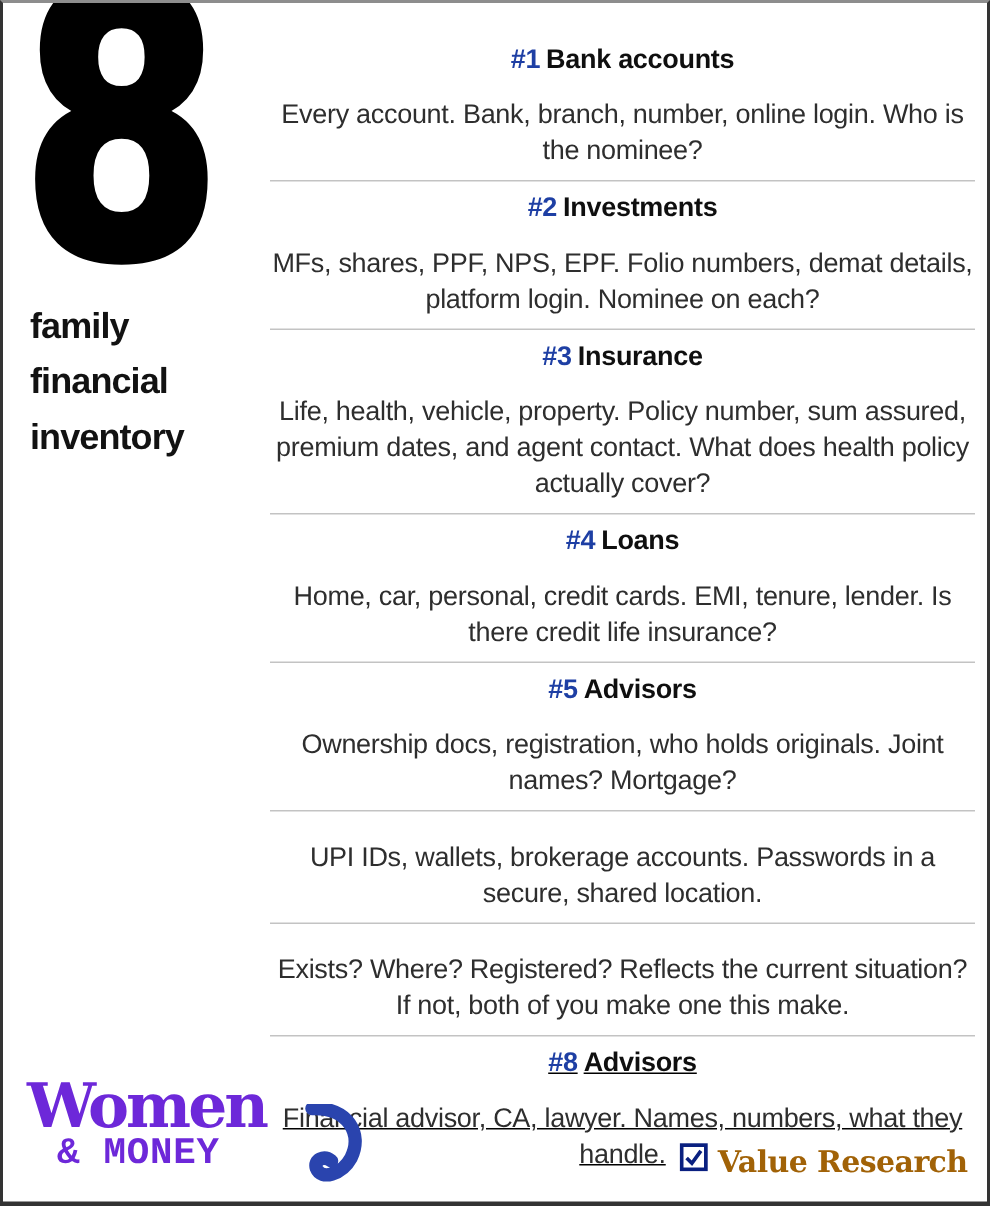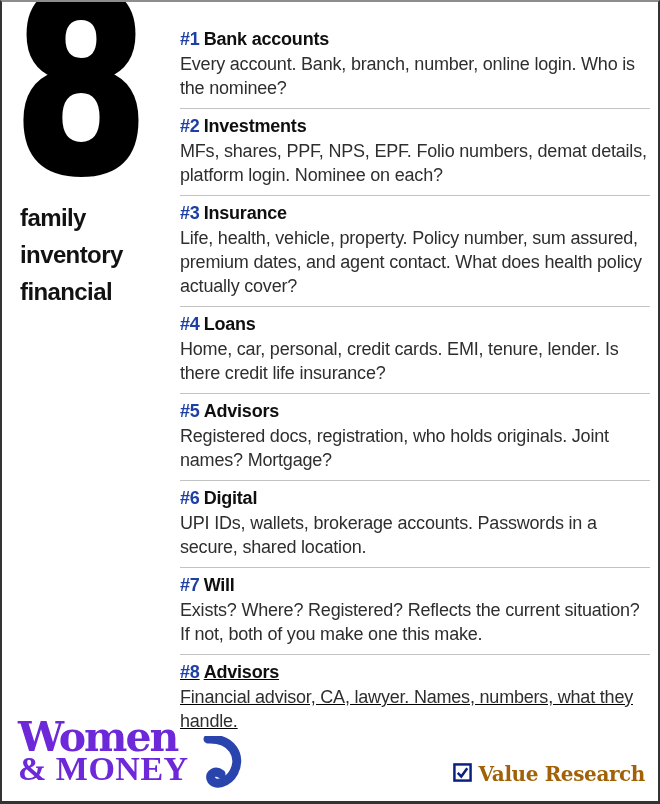--- a/index.html
+++ b/index.html
@@ -25,64 +25,64 @@
     transform:scaleX(0.78); transform-origin:left top;
     white-space:nowrap;
   }
   .subtitle {
     position:absolute; left:18px; top:197px;
     font-size:24px; font-weight:bold; line-height:37px;
     letter-spacing:-0.6px; color:#121212;
   }
 
   
-  .right-col { position:absolute; left:178px; top:20px; width:470px; }
+  .right-col { position:absolute; left:178px; top:20px; width:470px;text-align:center; }
   .item { padding:5px 0 8px; border-bottom:1px solid #c3c3c3; }
   .item:last-child { border-bottom:none;text-decoration:underline; }
   .item-head {
     font-size:18px; font-weight:bold; line-height:24px;
     color:#0f0f0f; letter-spacing:-0.2px;
   }
   .item-num { color:#1e3fa4; margin-right:4px; }
   .item-desc {
     font-size:18px; line-height:24px; color:#2e2e2e;
-    letter-spacing:-0.2px; margin-top:1px;
+    letter-spacing:-0.2px; margin-top:13px;
   }
 
   
   .women-logo { position:absolute; left:16px; top:716px; color:#6d28d9; width:250px; }
   .women-word {
     font-family:"DejaVu Serif", serif; font-weight:bold;
     font-size:41px; line-height:38px; letter-spacing:-2px;
   }
   .money-word {
-    font-family:Liberation Serif, serif; font-weight:bold;
-    font-size:34px; line-height:26px; letter-spacing:0.5px; margin-left:0;
+    font-family:Liberation Mono, monospace; font-weight:bold;
+    font-size:25px; line-height:26px; letter-spacing:0.5px; margin-left:20px;
   }
   .swash { position:absolute; left:182px; top:18px; }
 
   .vr-logo {
     position:absolute; right:13px; top:760px;
     display:flex; align-items:center; gap:7px; color:#a16207;
   }
   .vr-text {
     font-family:"DejaVu Serif", serif; font-weight:bold;
     font-size:20px; letter-spacing:-0.4px; white-space:nowrap;
   }
 </style>
 </head>
 <body>
 
 <div class="page">
 
   <div class="big8">8</div>
   <div class="subtitle">
     <div>family</div>
+    <div>financial</div>
     <div>inventory</div>
-    <div>financial</div>
   </div>
 
   <div class="right-col">
 
     <section class="item">
       <div class="item-head"><span class="item-num">#1</span><span>Bank accounts</span></div>
       <div class="item-desc">Every account. Bank, branch, number, online login. Who is the nominee?</div>
     </section>
 
     <section class="item">
@@ -95,30 +95,28 @@
       <div class="item-desc">Life, health, vehicle, property. Policy number, sum assured, premium dates, and agent contact. What does health policy actually cover?</div>
     </section>
 
     <section class="item">
       <div class="item-head"><span class="item-num">#4</span><span>Loans</span></div>
       <div class="item-desc">Home, car, personal, credit cards. EMI, tenure, lender. Is there credit life insurance?</div>
     </section>
 
     <section class="item">
       <div class="item-head"><span class="item-num">#5</span><span>Advisors</span></div>
-      <div class="item-desc">Registered docs, registration, who holds originals. Joint names? Mortgage?</div>
+      <div class="item-desc">Ownership docs, registration, who holds originals. Joint names? Mortgage?</div>
     </section>
 
     <section class="item">
-      <div class="item-head"><span class="item-num">#6</span><span>Digital</span></div>
       <div class="item-desc">UPI IDs, wallets, brokerage accounts. Passwords in a secure, shared location.</div>
     </section>
 
     <section class="item">
-      <div class="item-head"><span class="item-num">#7</span><span>Will</span></div>
       <div class="item-desc">Exists? Where? Registered? Reflects the current situation? If not, both of you make one this make.</div>
     </section>
 
     <section class="item">
       <div class="item-head"><span class="item-num">#8</span><span>Advisors</span></div>
       <div class="item-desc">Financial advisor, CA, lawyer. Names, numbers, what they handle.</div>
     </section>
 
   </div>
 

